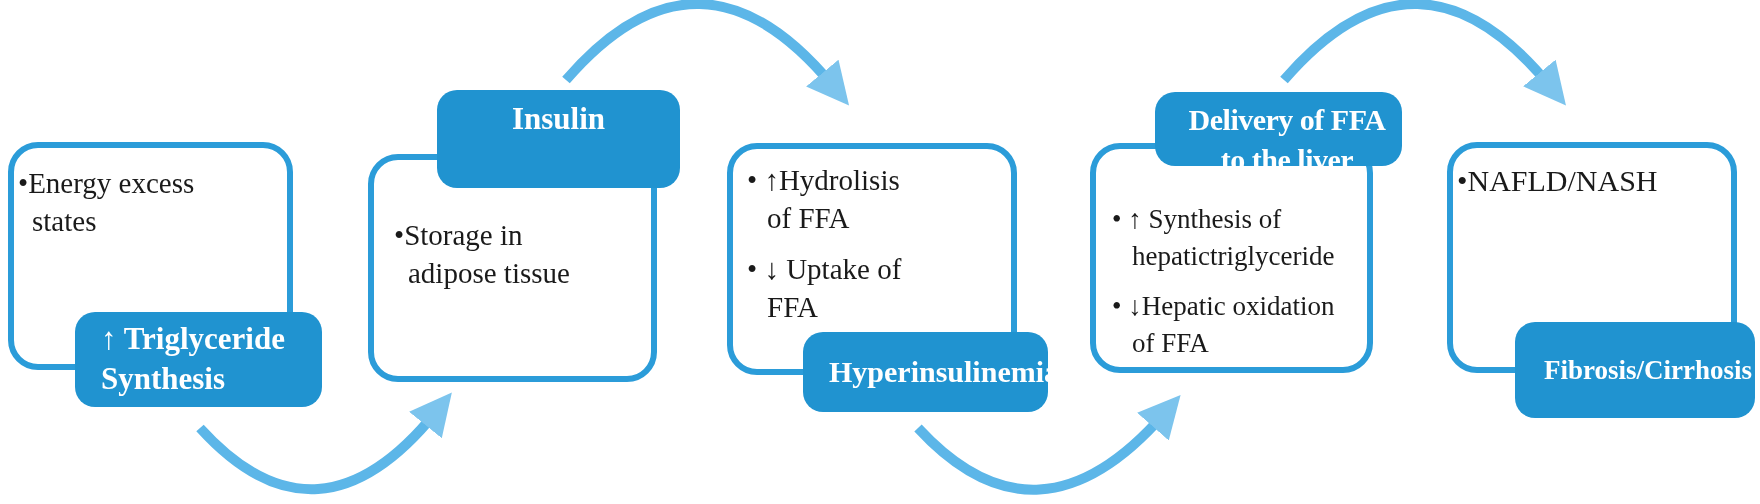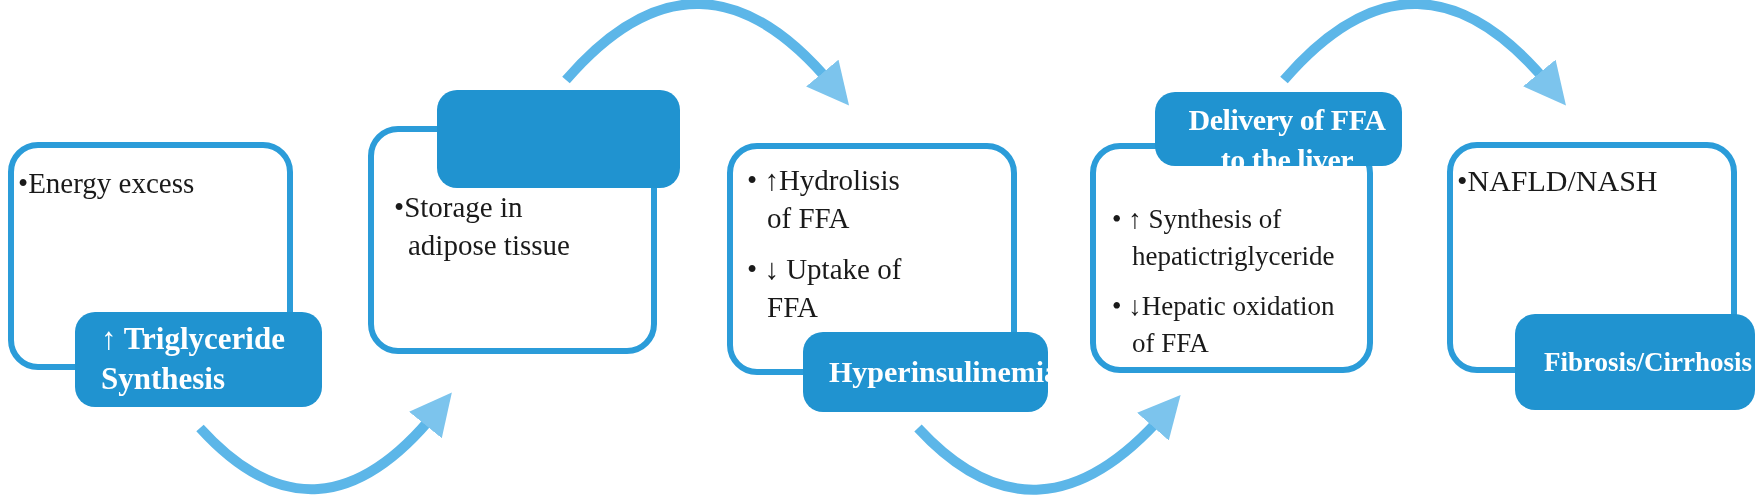--- a/index.html
+++ b/index.html
@@ -26,65 +26,67 @@
   }
   .box .line{white-space:nowrap;}
   .badge{
     position:absolute;background:var(--badge-fill);border-radius:20px;
     color:var(--badge-text);font-weight:bold;z-index:3;box-sizing:border-box;padding-left:26px;
   }
   .badge .line{white-space:nowrap;}
 
   
   #box1{left:8px;top:142px;width:285px;height:228px;padding:16px 0 0 4px;font-size:29px;line-height:38px;}
-  #box2{left:368px;top:126px;width:289px;height:228px;padding:56px 0 16px 20px;font-size:29px;line-height:38px;}
+  #box2{left:368px;top:154px;width:289px;height:228px;padding:56px 0 16px 20px;font-size:29px;line-height:38px;}
   #box3{left:727px;top:143px;width:290px;height:232px;padding:12px 0 0 14px;font-size:29px;line-height:38px;}
   #box4{left:1090px;top:143px;width:283px;height:230px;padding:52px 9px 0 16px;font-size:27px;line-height:37px;}
   #box5{left:1447px;top:142px;width:290px;height:231px;padding:14px 0 0 4px;font-size:30px;line-height:38px;}
   .cont-s{padding-left:14px;}
   .cont-l{padding-left:20px;}
   .gap{margin-top:13px;}
 
   
   #badge1{left:75px;top:312px;width:247px;height:95px;padding:7px 0 0 26px;font-size:31px;line-height:40px;text-align:left;}
   #badge2{left:437px;top:90px;width:243px;height:98px;padding:9px 0 0 0;font-size:31px;line-height:40px;text-align:center;}
   #badge3{left:803px;top:332px;width:245px;height:80px;font-size:30px;line-height:80px;text-align:center;}
   #badge4{left:1155px;top:92px;width:247px;height:74px;padding:8px 0 0 17px;font-size:30px;line-height:40px;text-align:center;letter-spacing:-0.5px;}
-  #badge5{left:1515px;top:314px;width:240px;height:96px;font-size:27px;line-height:96px;text-align:center;}
+  #badge5{left:1515px;top:322px;width:240px;height:96px;font-size:27px;line-height:96px;text-align:center;}
 </style>
 </head>
 <body>
 
 <div class="canvas">
 
   <svg class="arrow-layer" width="1760" height="504" viewBox="0 0 1760 504">
     <defs>
       <marker id="arrowhead" viewBox="0 0 10 10" refX="4" refY="5" markerWidth="4.2" markerHeight="4.2" orient="auto">
         <path d="M0 0 L10 5 L0 10 Z" class="ah"></path>
       </marker>
     </defs>
     <path class="flow" d="M 200 428 Q 318 558 436 412" marker-end="url(#arrowhead)"></path>
     <path class="flow" d="M 566 80 Q 700 -75 833 86" marker-end="url(#arrowhead)"></path>
     <path class="flow" d="M 918 428 Q 1038 558 1164 414" marker-end="url(#arrowhead)"></path>
     <path class="flow" d="M 1284 80 Q 1418 -75 1550 86" marker-end="url(#arrowhead)"></path>
   </svg>
 
   <div id="box1" class="box">
     <div class="line">•Energy excess</div>
+    <div class="line cont-s">states</div>
   </div>
   <div id="badge1" class="badge">
     <div class="line">↑ Triglyceride</div>
     <div class="line">Synthesis</div>
   </div>
 
   <div id="box2" class="box">
     <div class="line">•Storage in</div>
     <div class="line cont-s">adipose tissue</div>
   </div>
   <div id="badge2" class="badge">
+    <div class="line">Insulin</div>
   </div>
 
   <div id="box3" class="box">
     <div class="line">• ↑Hydrolisis</div>
     <div class="line cont-l">of FFA</div>
     <div class="line gap">• ↓ Uptake of</div>
     <div class="line cont-l">FFA</div>
   </div>
   <div id="badge3" class="badge">
     <div class="line">Hyperinsulinemia</div>

